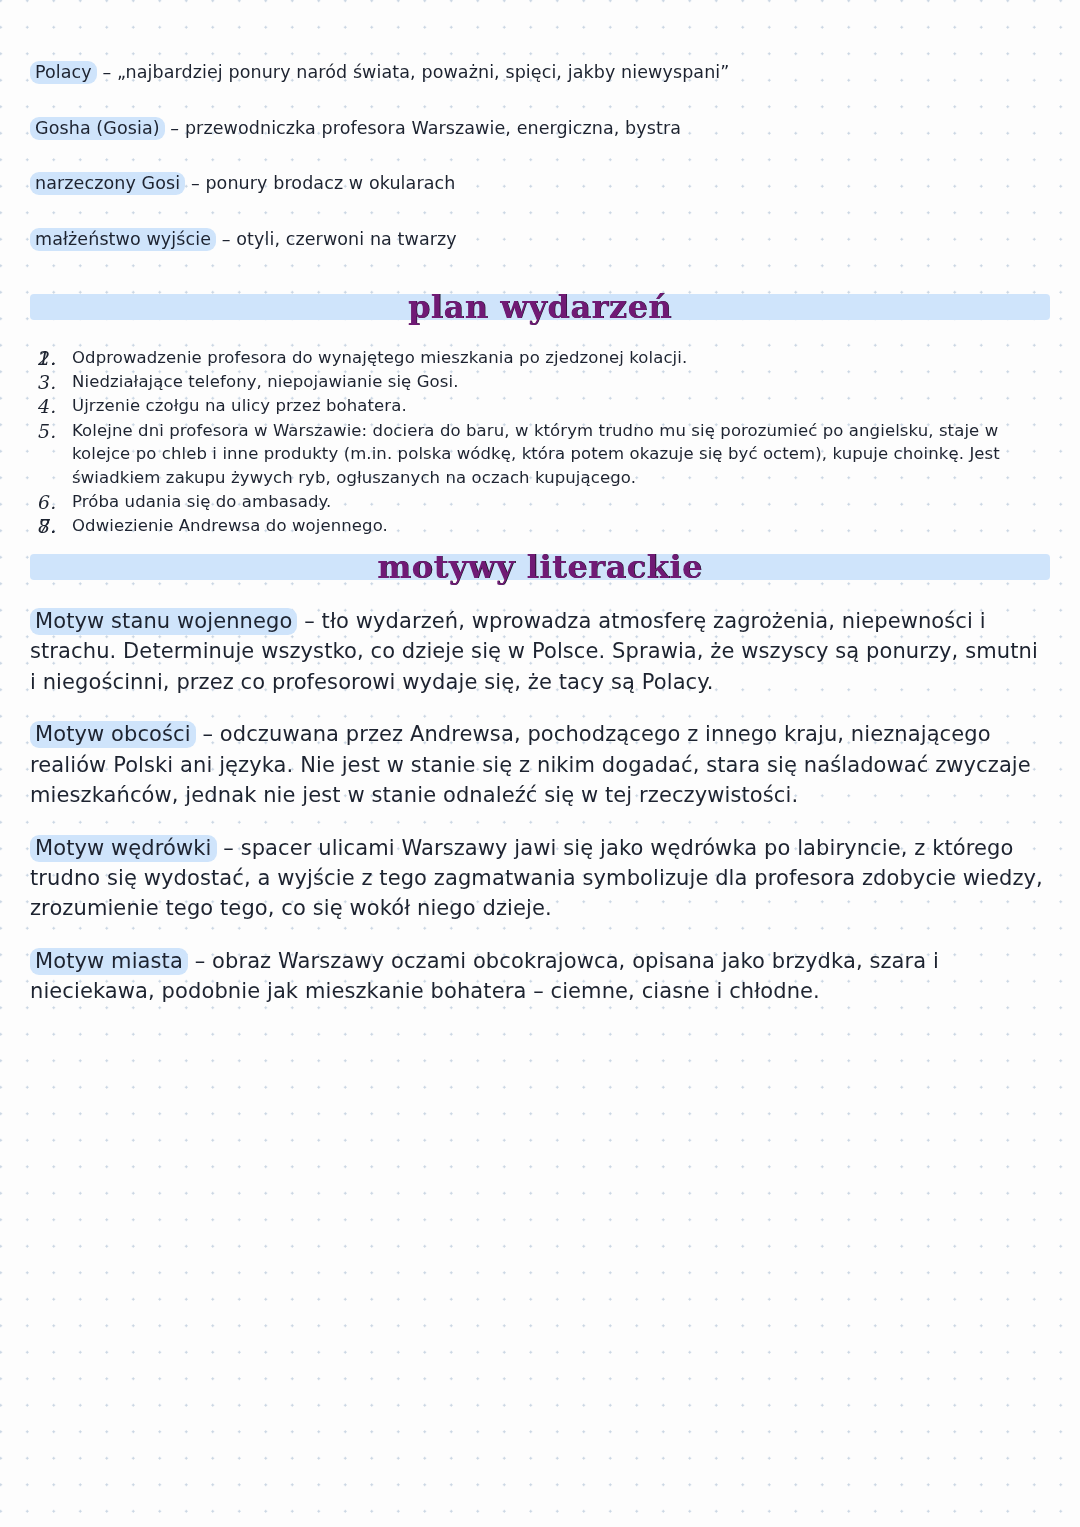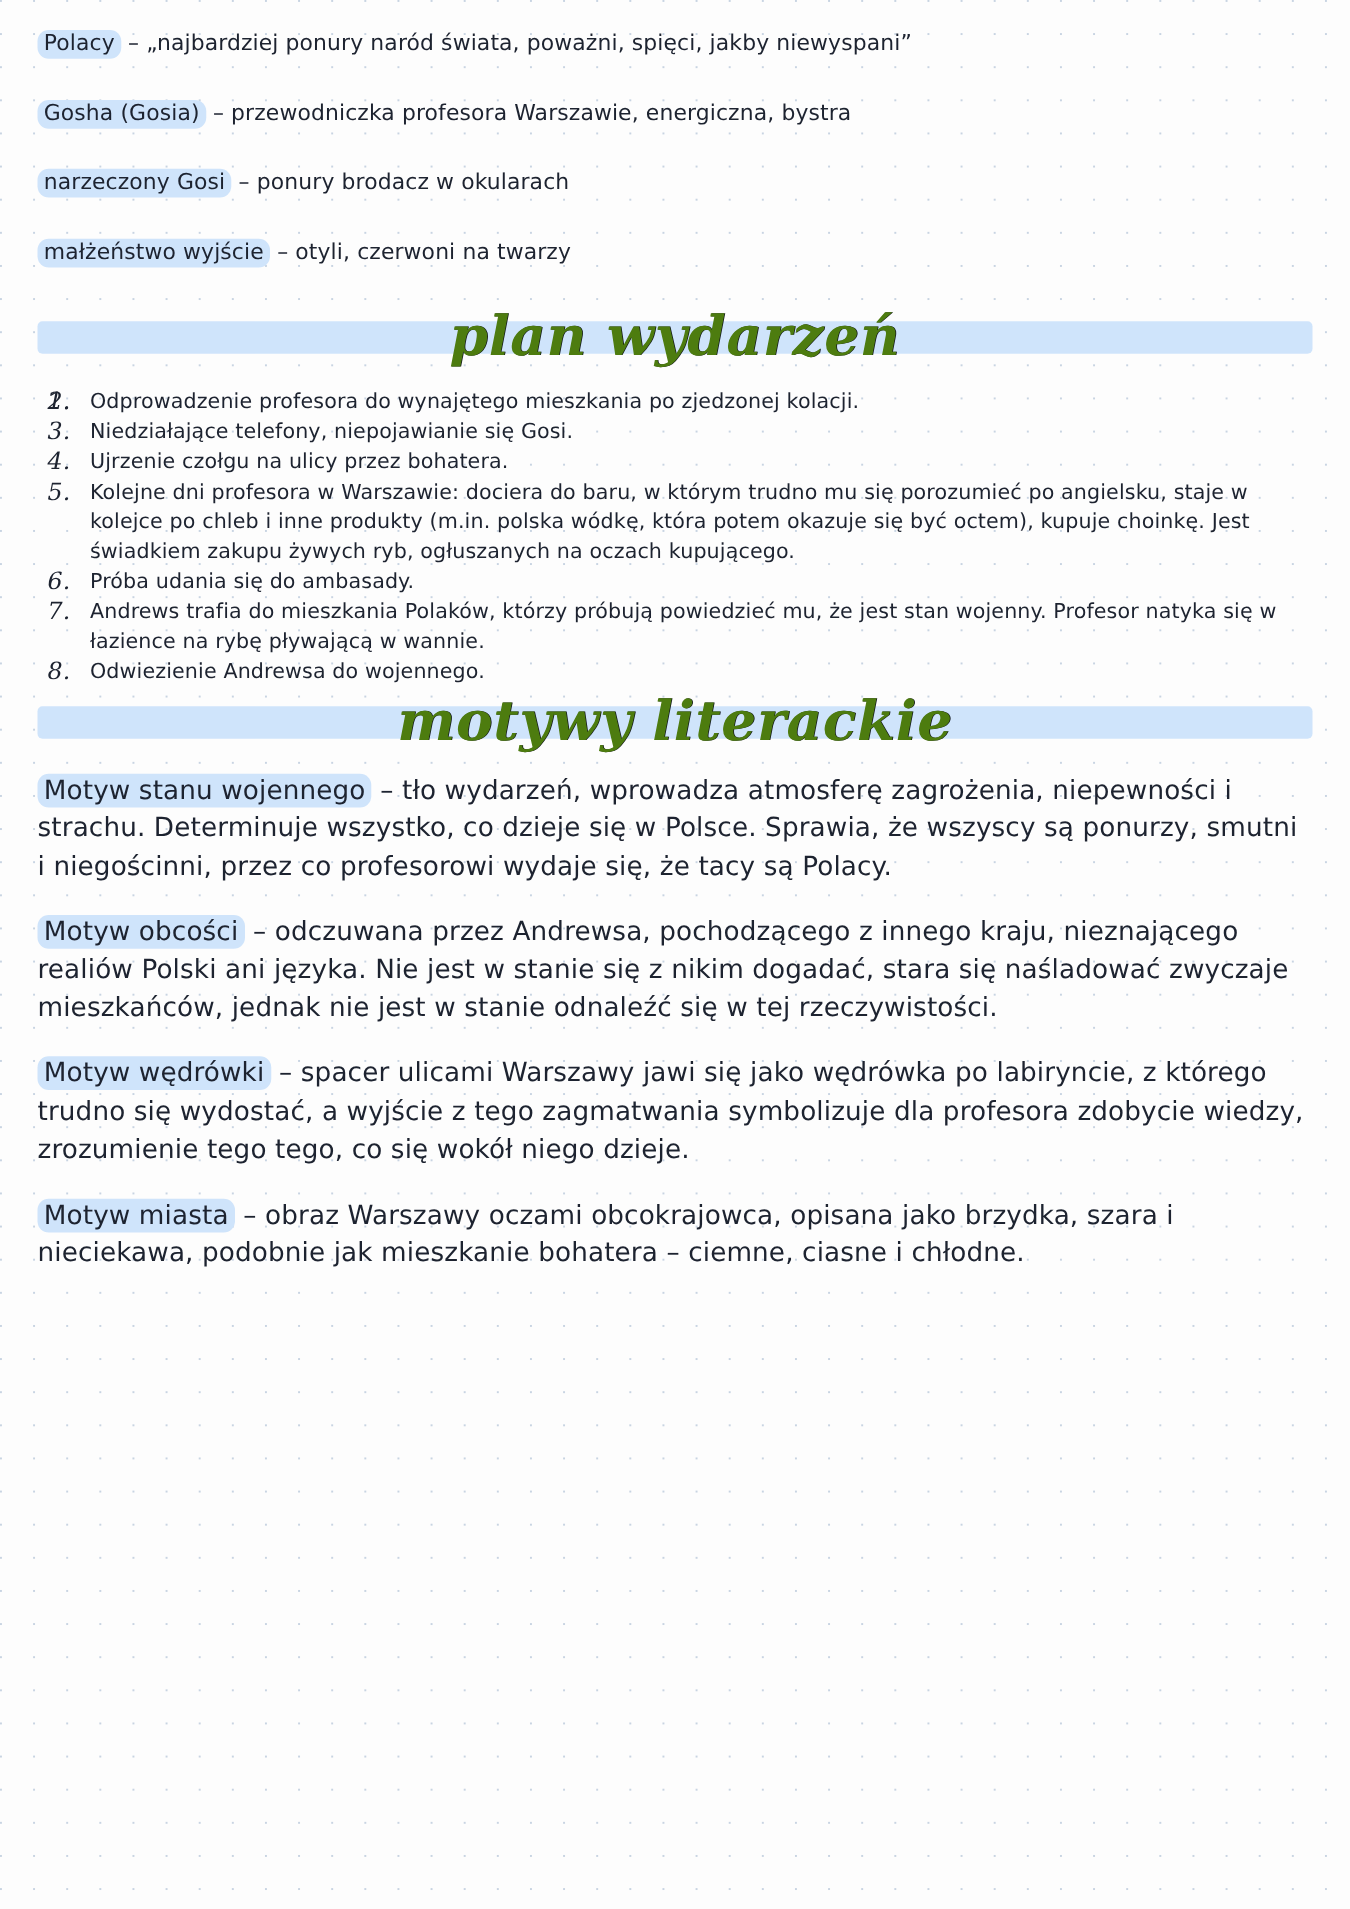--- a/index.html
+++ b/index.html
@@ -28,20 +28,21 @@
     inset: 0;
     padding: 24px 30px 0 30px;
     box-sizing: border-box;
   }
 
   
   .hand {
     font-family: "DejaVu Sans", sans-serif;
     color: #1d2330;
     letter-spacing: 0.1px;
+    margin-top: 37px;
   }
 
   
   .char-list {
     margin: 0 0 4px 0;
     padding: 0;
     list-style: none;
   }
   .char-item {
     font-size: 17.5px;
@@ -71,24 +72,23 @@
     top: 10px;
     height: 26px;
     background: #cfe4fb;
     border-radius: 4px;
   }
   .heading-band .script {
     position: relative;
     display: block;
     text-align: center;
     font-family: "DejaVu Serif", serif;
-    font-style: italic;
     font-weight: bold;
-    font-size: 44px;
-    color: #4d7c0f;
+    font-size: 32px;
+    color: #701a75;
     letter-spacing: 0.5px;
     line-height: 46px;
     text-shadow: 0.6px 0 0 #10141d;
   }
 
   
   .plan {
     margin: 0 0 6px 0;
     padding: 0;
     list-style: none;
@@ -179,21 +179,20 @@
     <li>
       <span class="num">5.</span>
       <span>Kolejne dni profesora w Warszawie: dociera do baru, w którym trudno mu się porozumieć po angielsku, staje w kolejce po chleb i inne produkty (m.in. polska wódkę, która potem okazuje się być octem), kupuje choinkę. Jest świadkiem zakupu żywych ryb, ogłuszanych na oczach kupującego.</span>
     </li>
     <li>
       <span class="num">6.</span>
       <span>Próba udania się do ambasady.</span>
     </li>
     <li>
       <span class="num">7.</span>
-      <span>Andrews trafia do mieszkania Polaków, którzy próbują powiedzieć mu, że jest stan wojenny. Profesor natyka się w łazience na rybę pływającą w wannie.</span>
     </li>
     <li>
       <span class="num">8.</span>
       <span>Odwiezienie Andrewsa do wojennego.</span>
     </li>
   </ol>
 
   <div class="heading-band">
     <div class="band"></div>
     <span class="script">motywy literackie</span>

